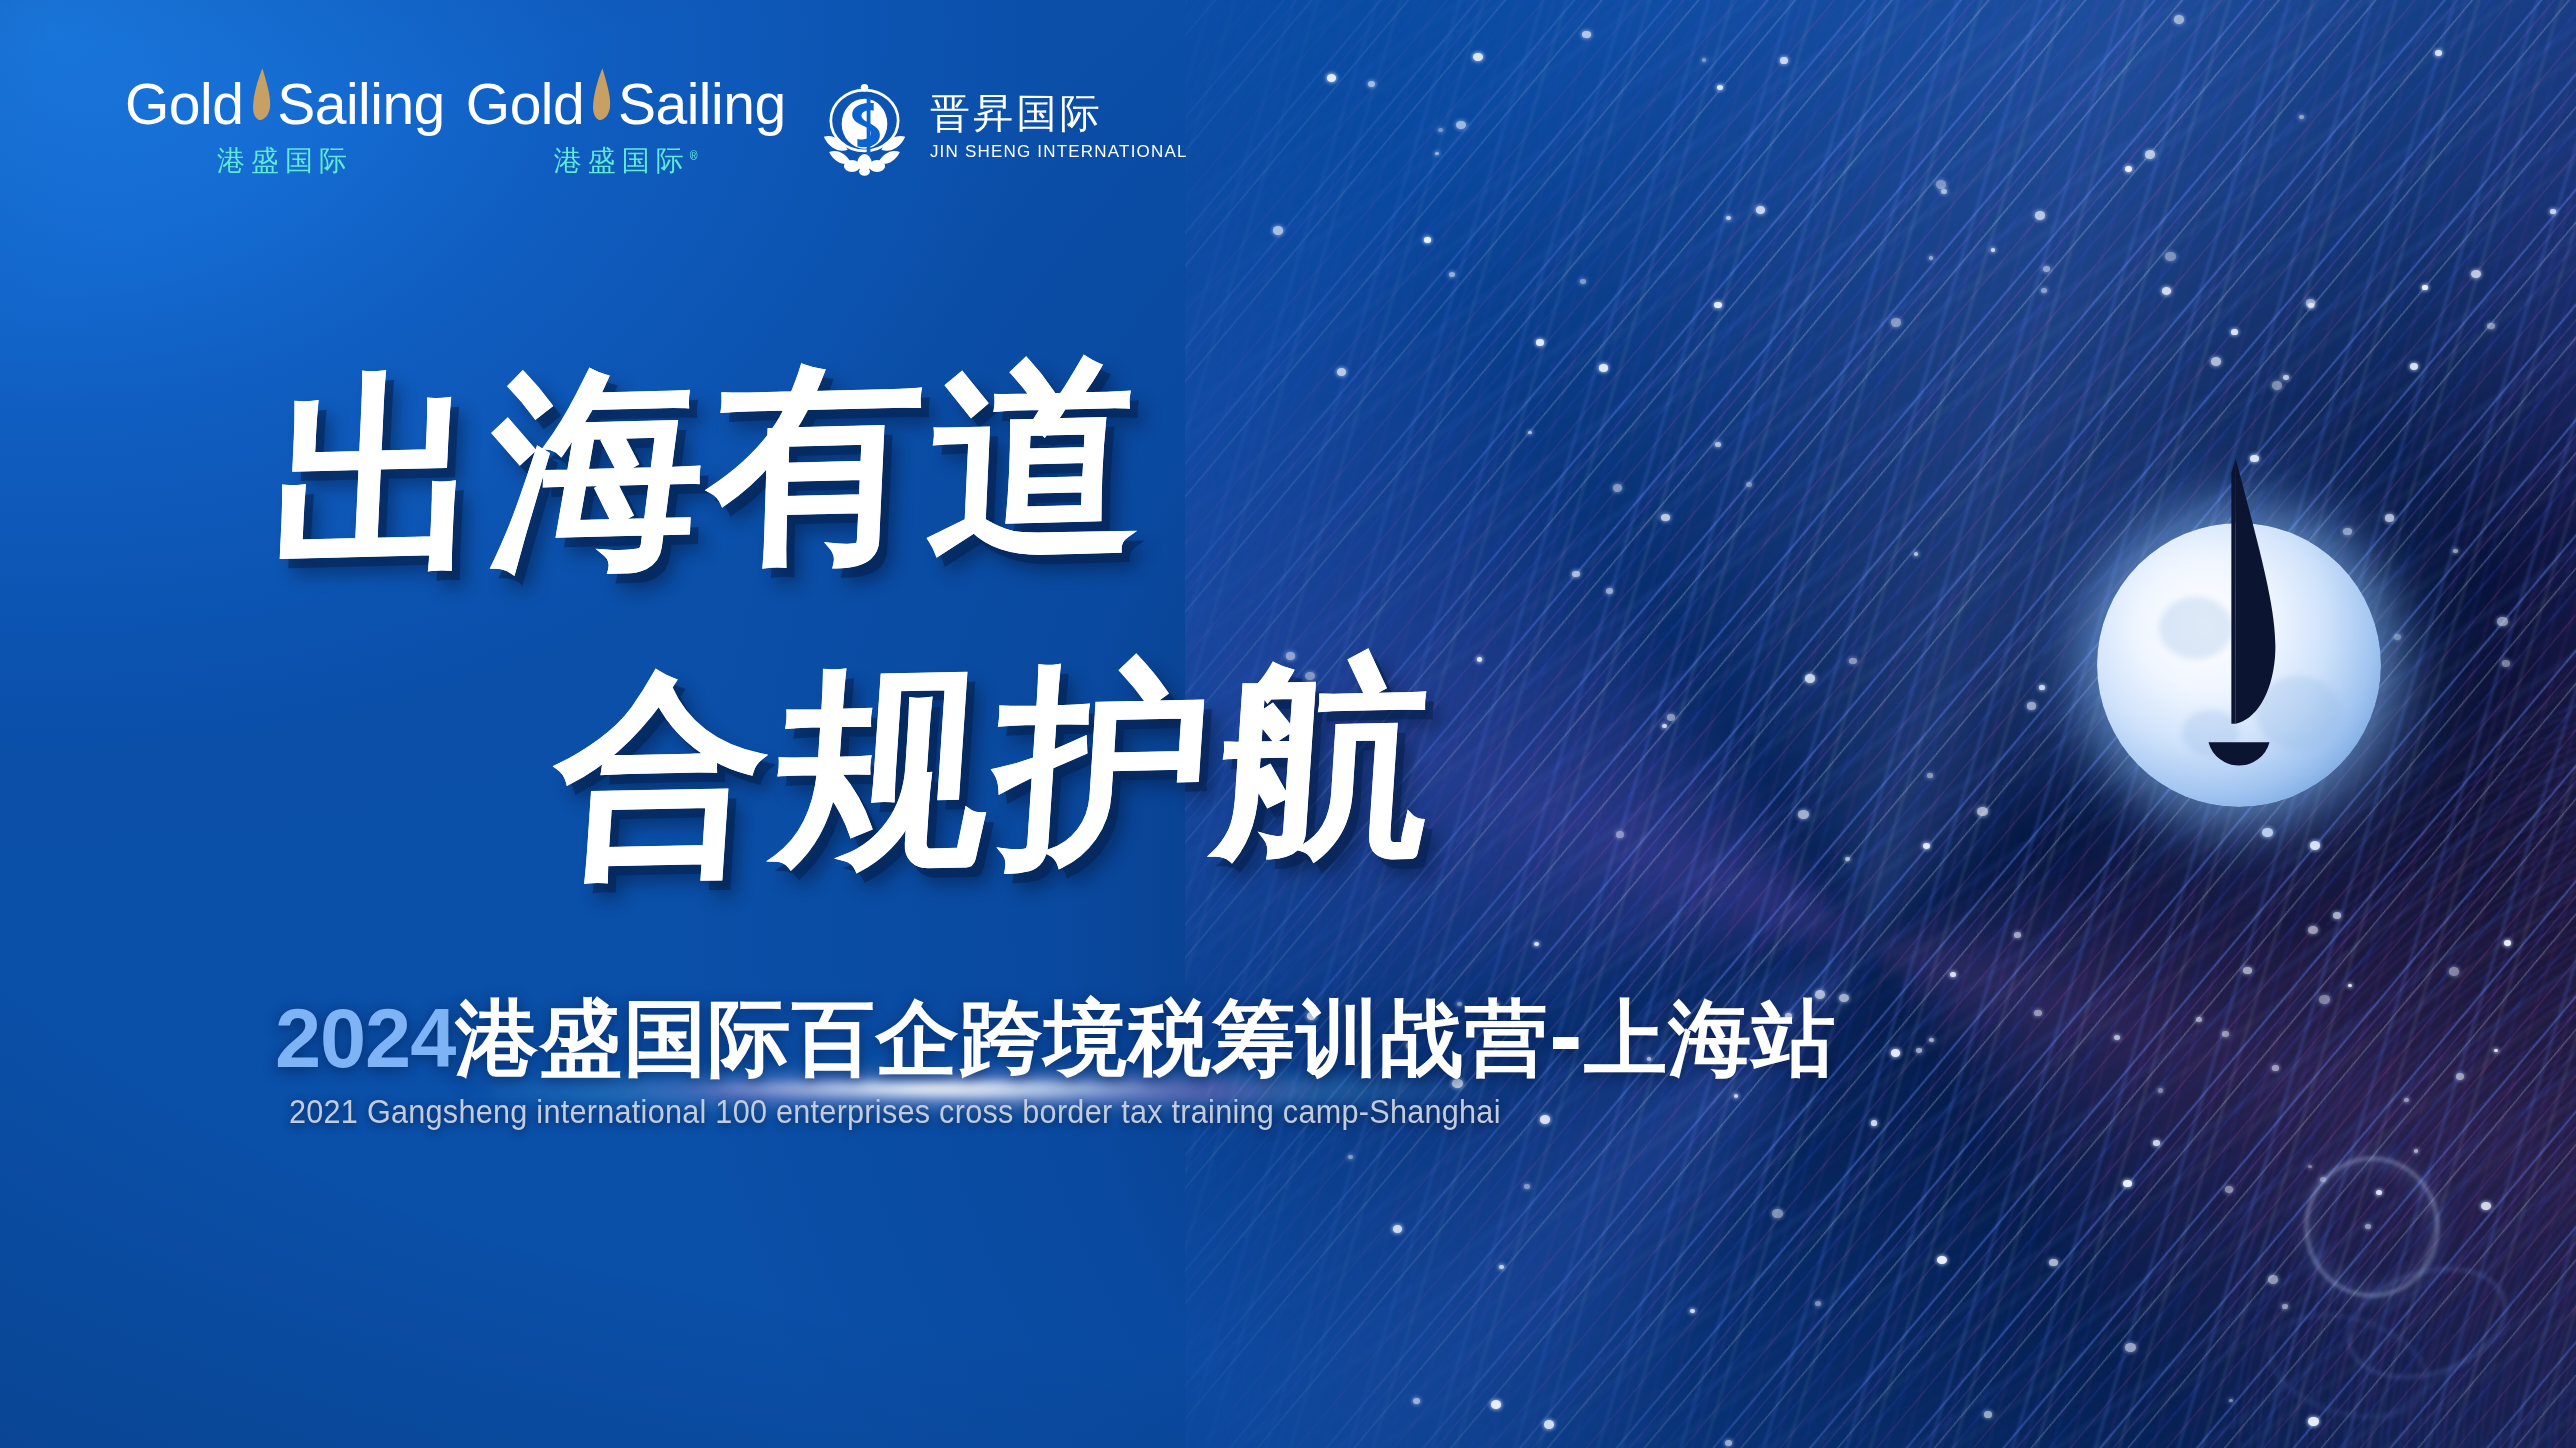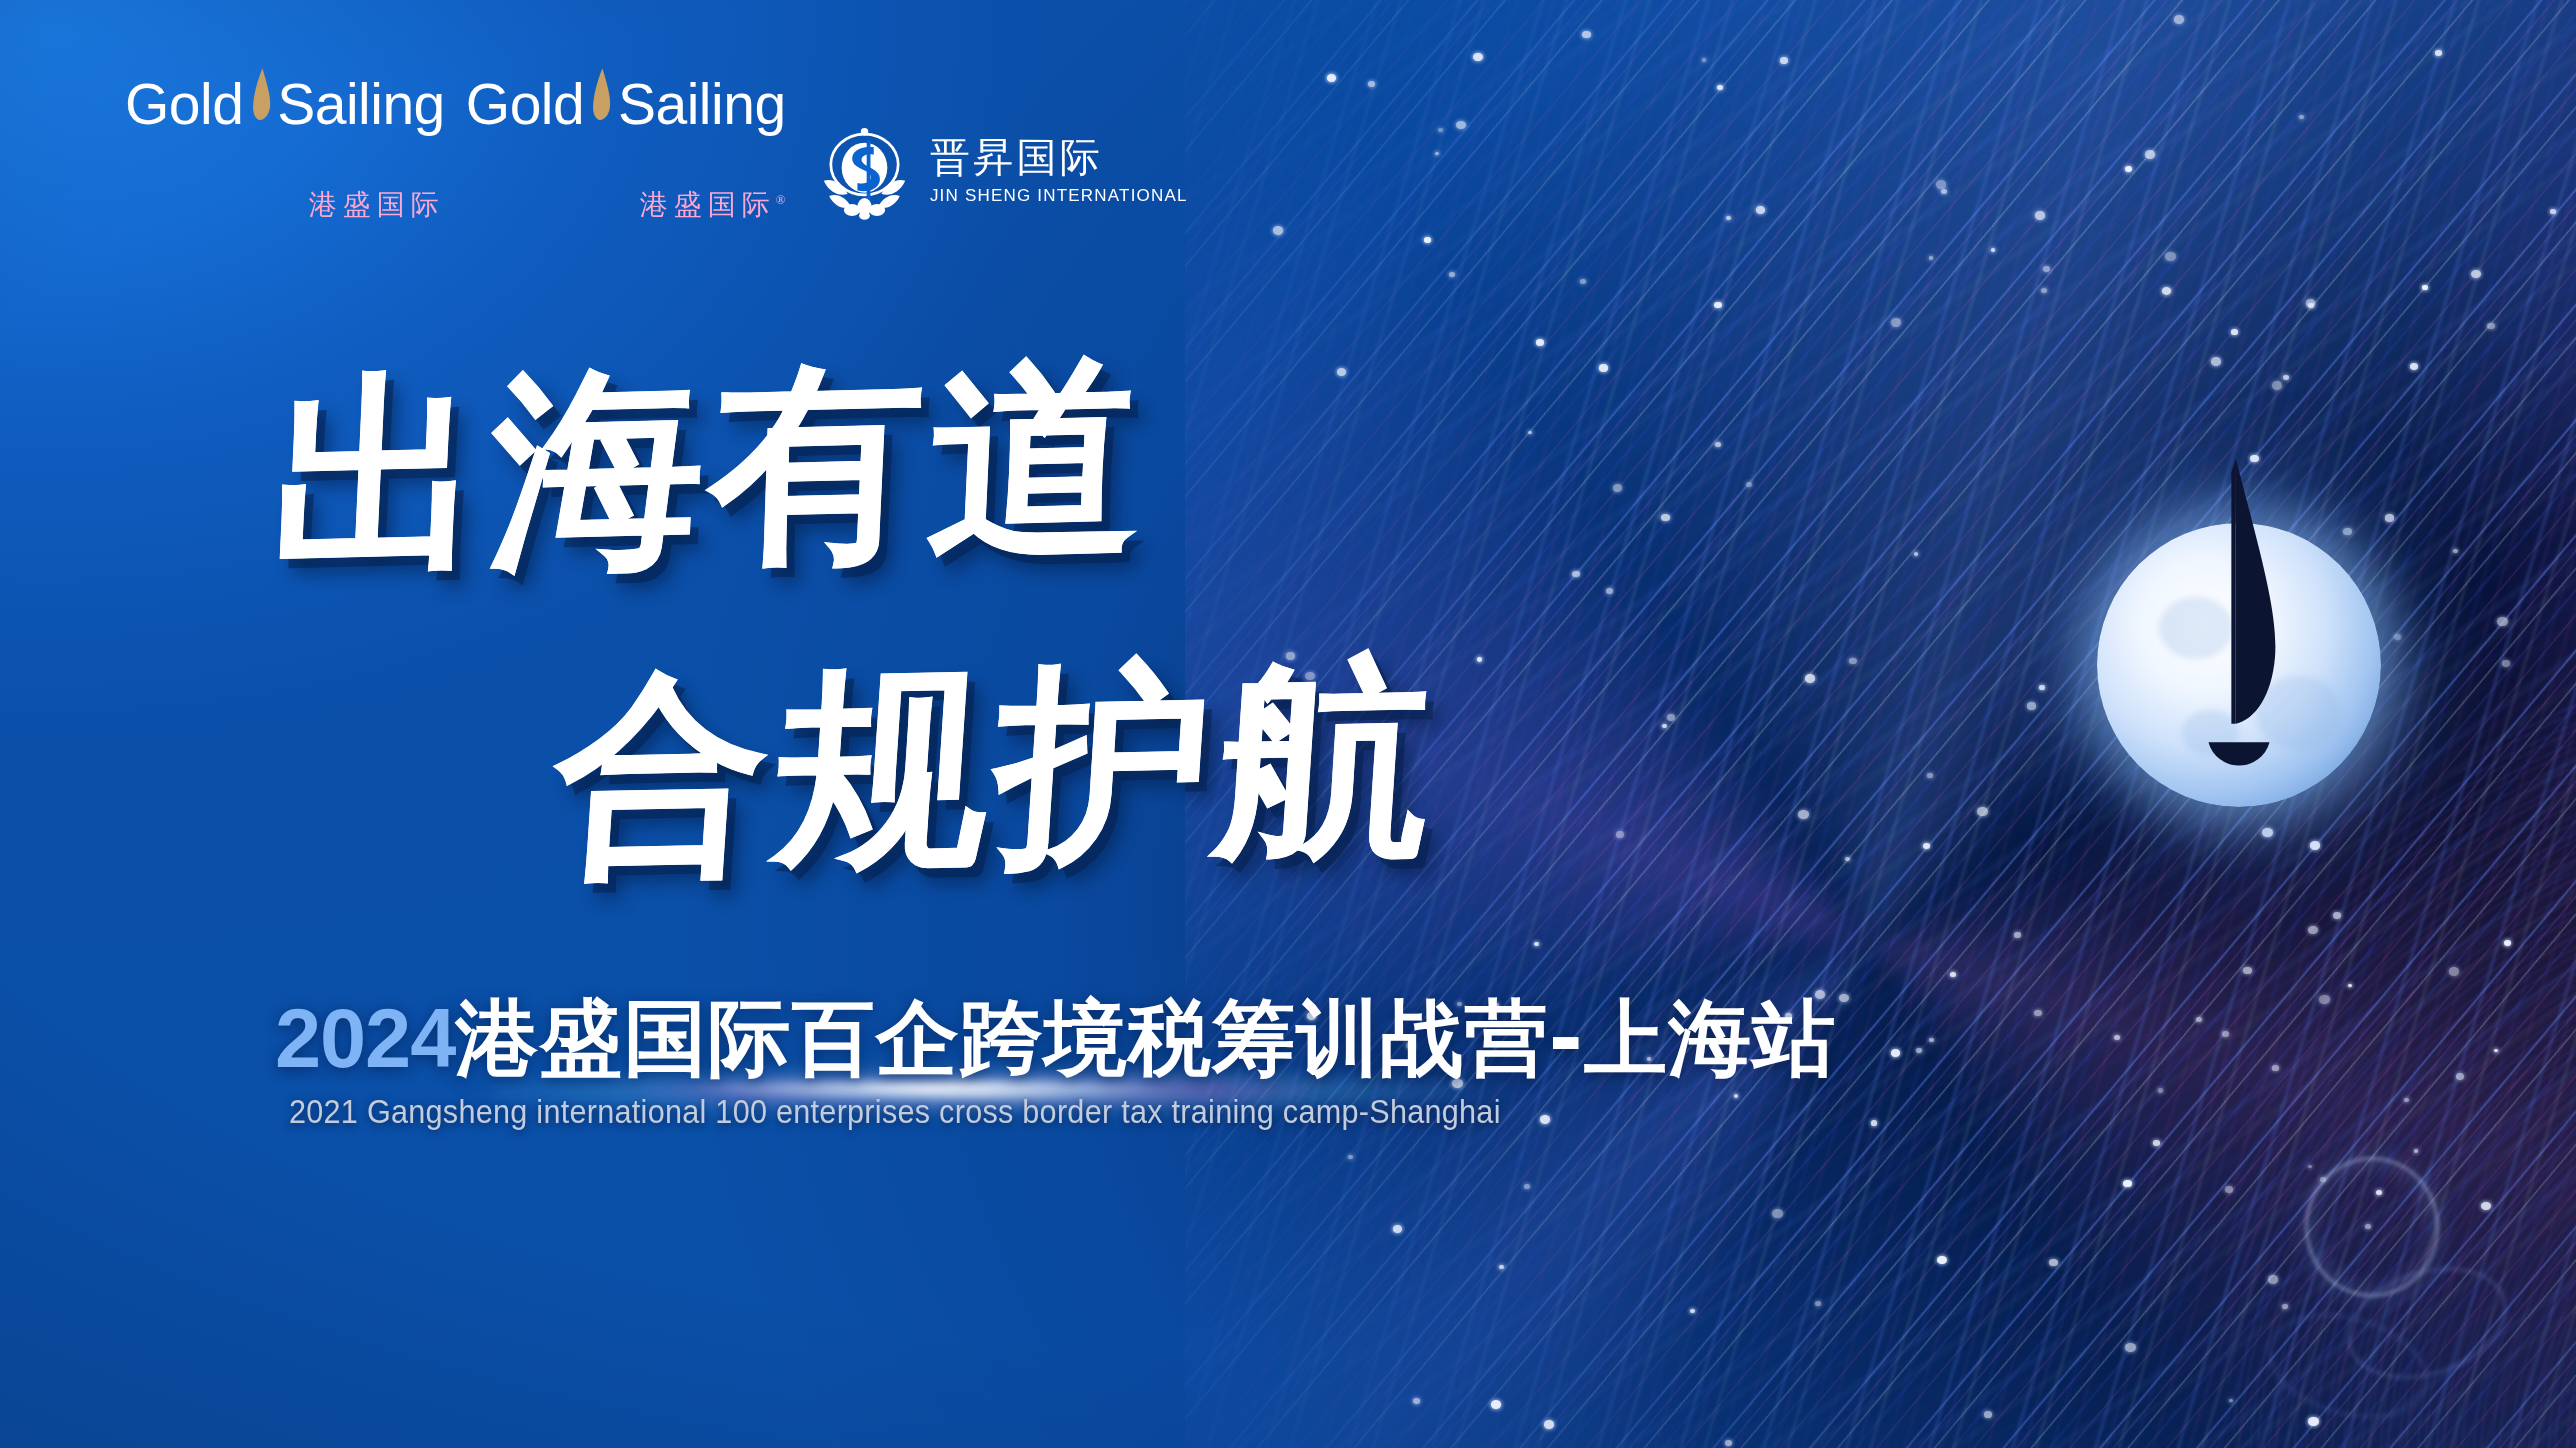--- a/index.html
+++ b/index.html
@@ -186,35 +186,35 @@
     mix-blend-mode:screen;
     pointer-events:none;
   }
 
   
   .logo-bar{
     position:absolute; left:125px; top:67px;
     display:flex; align-items:flex-end; gap:0px;
     z-index:40;
   }
-  .gs-logo{ position:relative; display:flex; flex-direction:column; align-items:flex-end;gap:44px; }
+  .gs-logo{ position:relative; display:flex; flex-direction:column; align-items:center; }
   .gs-wordmark{
     position:relative;
     display:flex; align-items:baseline;
     font-size:57px; font-weight:400; color:#ffffff;
     letter-spacing:-0.5px; line-height:1;
     font-family:"Liberation Sans", sans-serif;
   }
   .gs-gold{ position:relative; width:29.4px; height:57px; margin:0 2.2px; }
   .gs-gold svg{ position:absolute; left:0; top:0; width:100%; height:100%; }
   .gs-cn{
     margin-top:8.7px;
-    font-size:28px; color:#f9a8d4; letter-spacing:6px;
+    font-size:28px; color:#5eead4; letter-spacing:6px;
     white-space:nowrap;
-    font-family:Liberation Serif, serif;
+    font-family:Liberation Mono, monospace;
     position:relative;
   }
   .gs-reg{ font-size:13px; vertical-align:super; letter-spacing:0; }
 
   .js-logo{ display:flex; align-items:center; gap:15.3px; margin-left:28px; padding-bottom:2.2px;}
   .js-emblem{ width:101px; height:101px; }
   .js-emblem svg{ width:100%; height:100%; display:block; }
   .js-text{ display:flex; flex-direction:column; align-items:flex-start; }
   .js-cn{ font-size:40px; color:#fff; letter-spacing:3.3px; line-height:1.08; font-family:"Liberation Sans", sans-serif;}
   .js-en{ font-size:17px; color:#fff; letter-spacing:1.2px; margin-top:6.5px; font-family:"Liberation Sans", sans-serif;}

